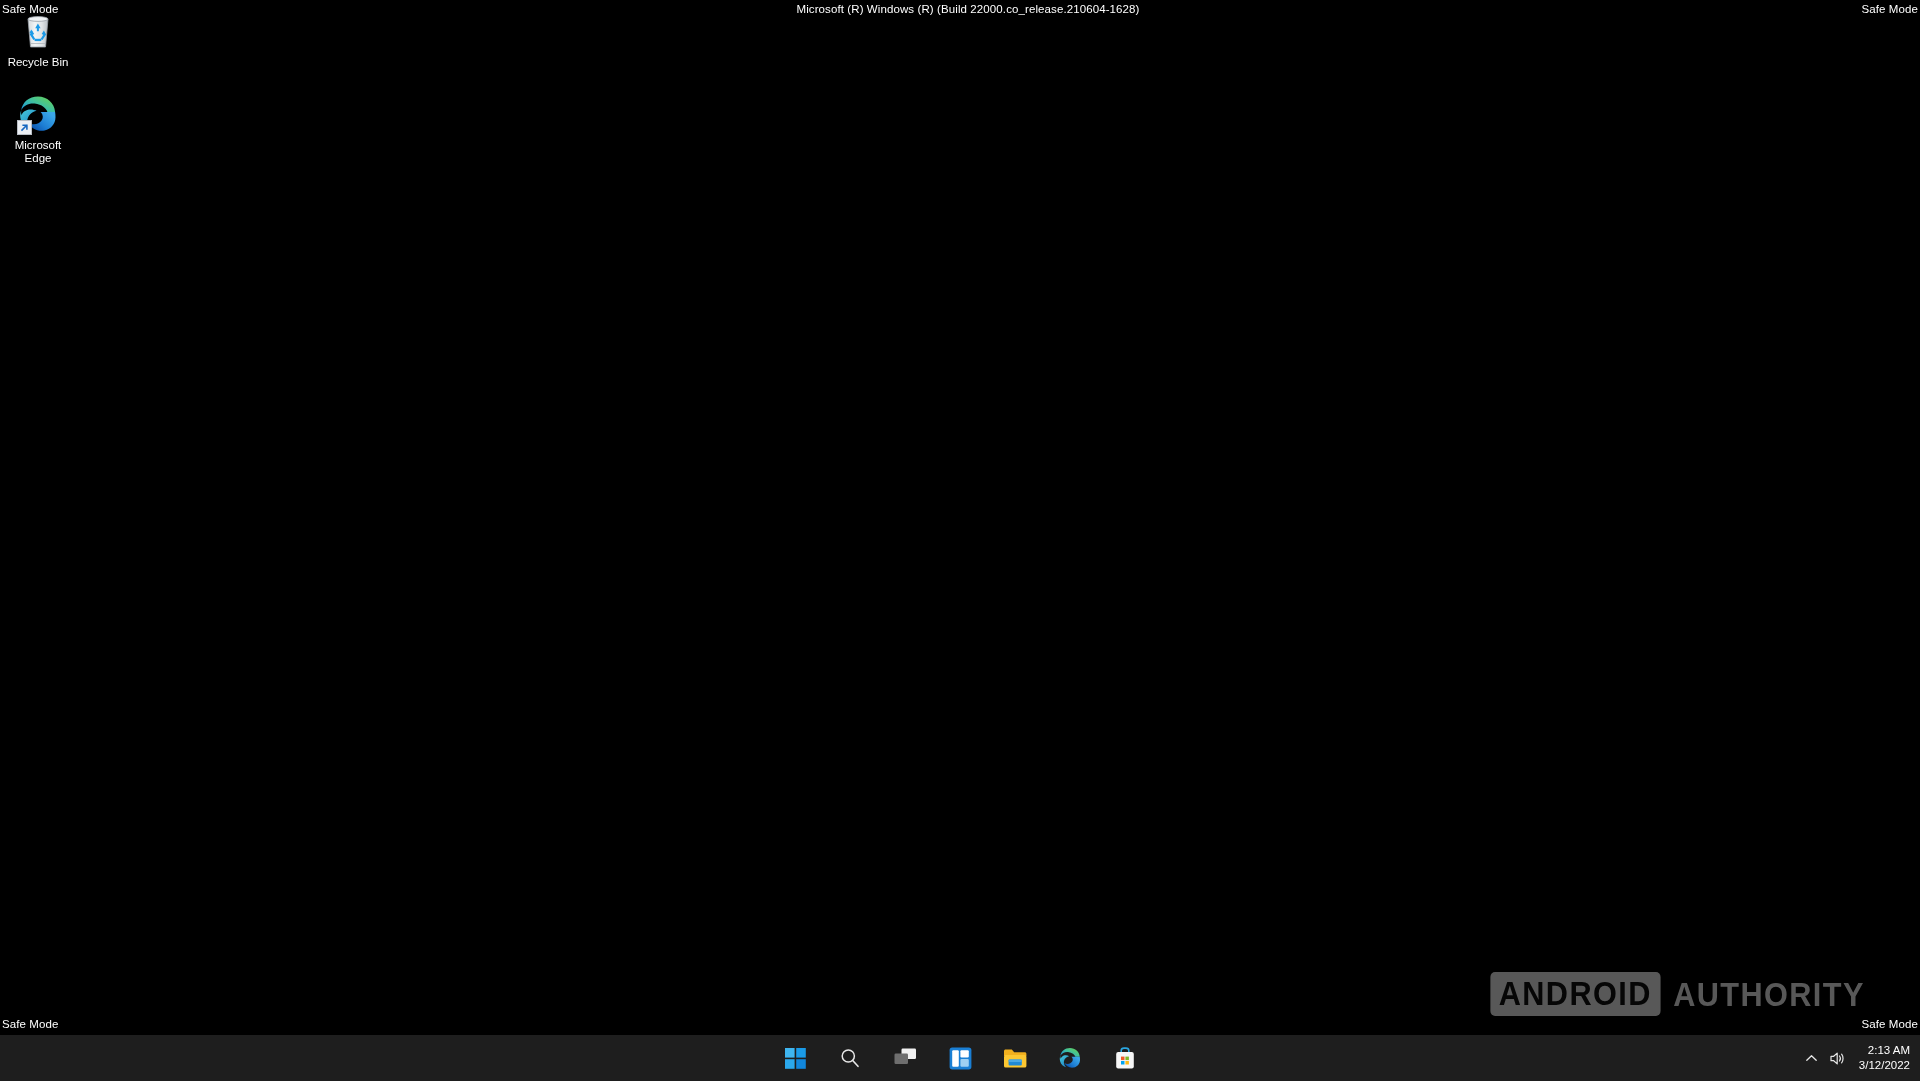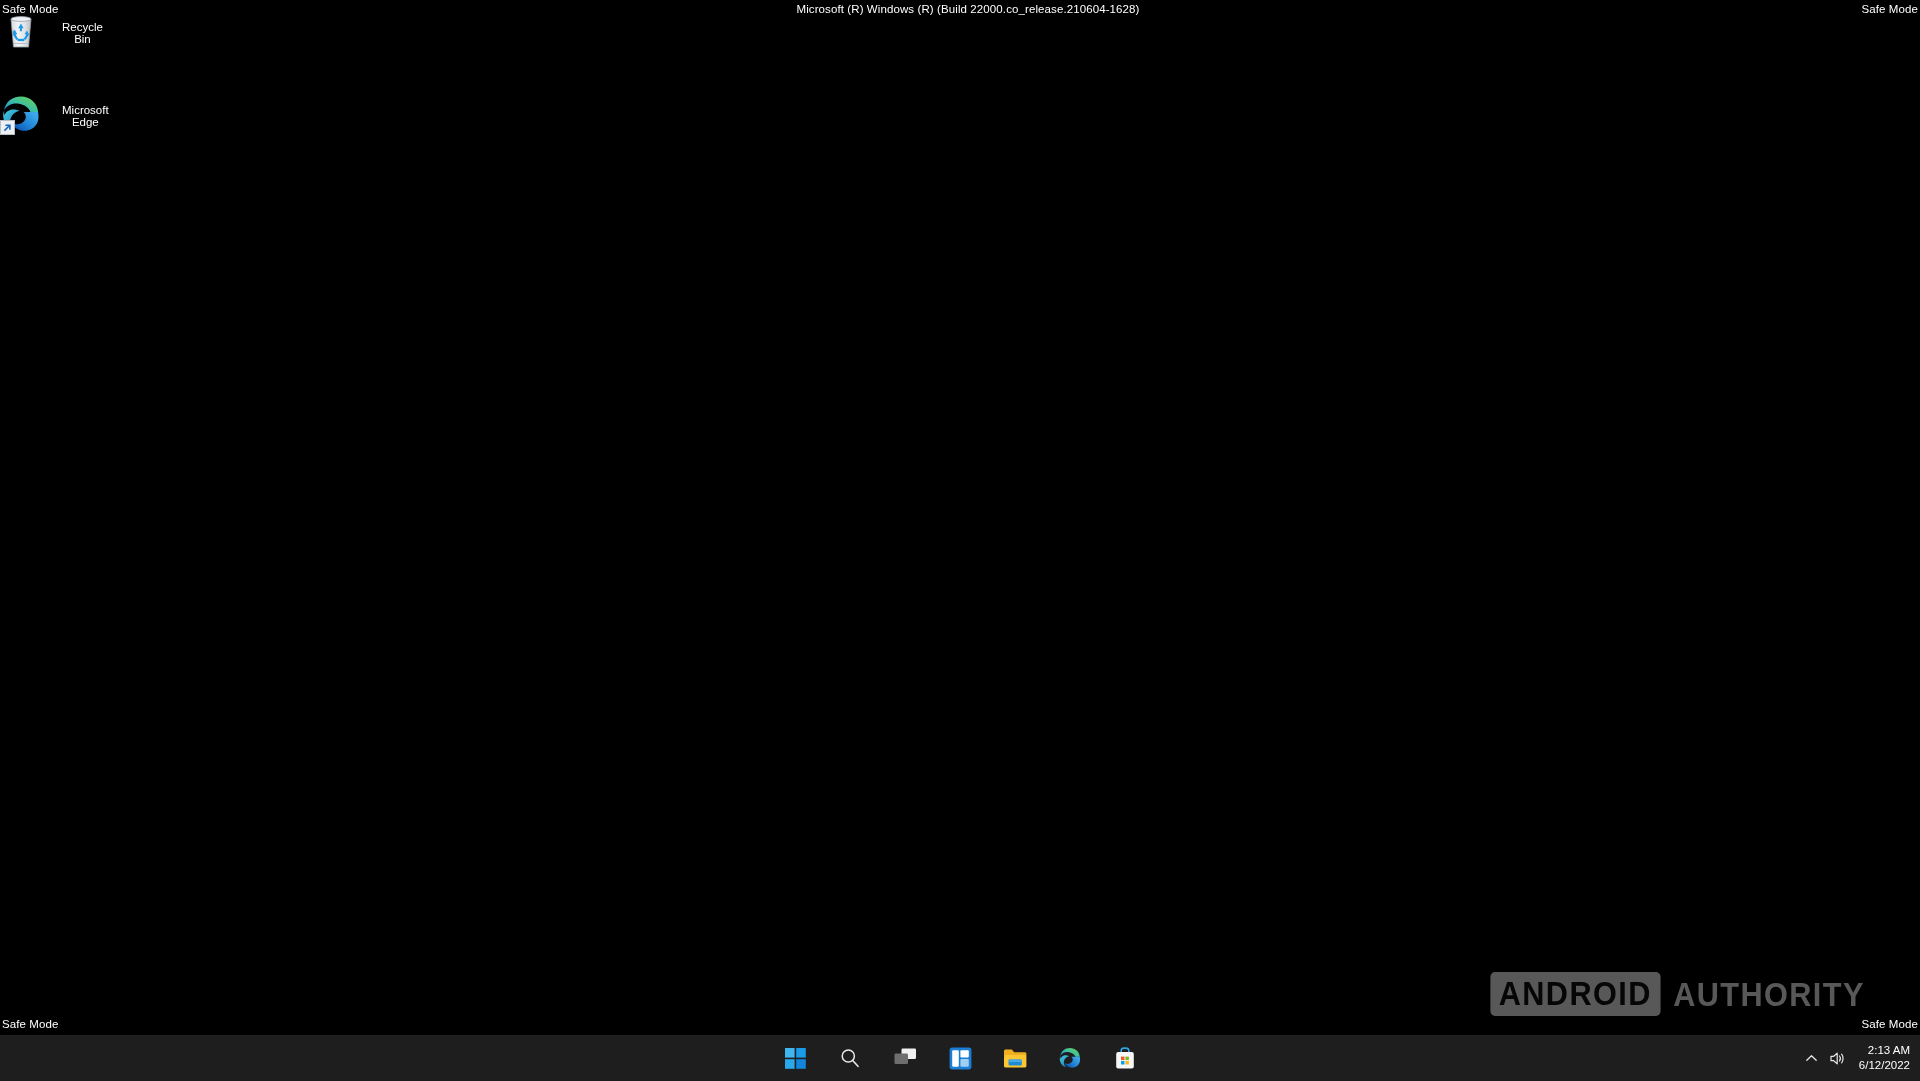--- a/index.html
+++ b/index.html
@@ -42,23 +42,22 @@
     line-height:13px;
     letter-spacing:0.1px;
     white-space:nowrap;
   }
 
   
   .desktop-icon {
     position:absolute;
     width:76px;
     display:flex;
-    flex-direction:row;
-    align-items:center;
-    gap:20px;
+    flex-direction:column;
+    align-items:center;
   }
   .desktop-icon .glyph {
     width:42px; height:42px;
     position:relative;
     display:block;
   }
   .desktop-icon .caption {
     margin-top:4px;
     color:#ffffff;
     font-size:11.5px;
@@ -321,19 +320,19 @@
       </div>
       <div class="tray-icon">
         <svg width="17" height="15" viewBox="0 0 17 15">
           <path d="M2.0 5.3 L4.7 5.3 L8.2 2.1 L8.2 12.9 L4.7 9.7 L2.0 9.7 Z" fill="none" stroke="#e6e6e6" stroke-width="1.2" stroke-linejoin="round"></path>
           <path d="M10.5 5.0 C11.6 6.4 11.6 8.6 10.5 10.0" stroke="#e6e6e6" stroke-width="1.2" fill="none" stroke-linecap="round"></path>
           <path d="M12.6 3.2 C14.5 5.6 14.5 9.4 12.6 11.8" stroke="#e6e6e6" stroke-width="1.2" fill="none" stroke-linecap="round"></path>
         </svg>
       </div>
       <div id="clock">
         <span>2:13 AM</span>
-        <span>6/12/2022</span>
+        <span>3/12/2022</span>
       </div>
     </div>
 
   </div>
 
 </div>
 
 </body></html>

